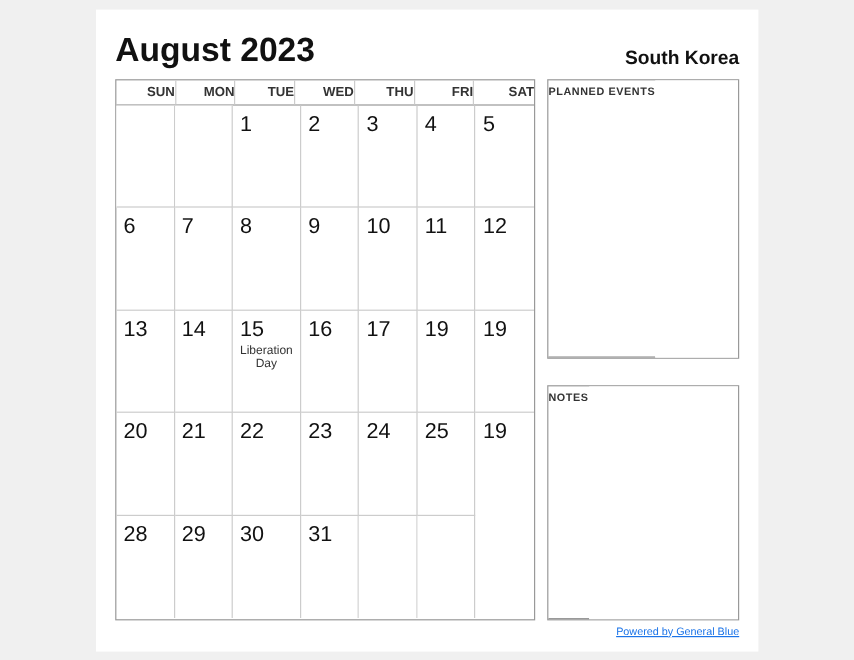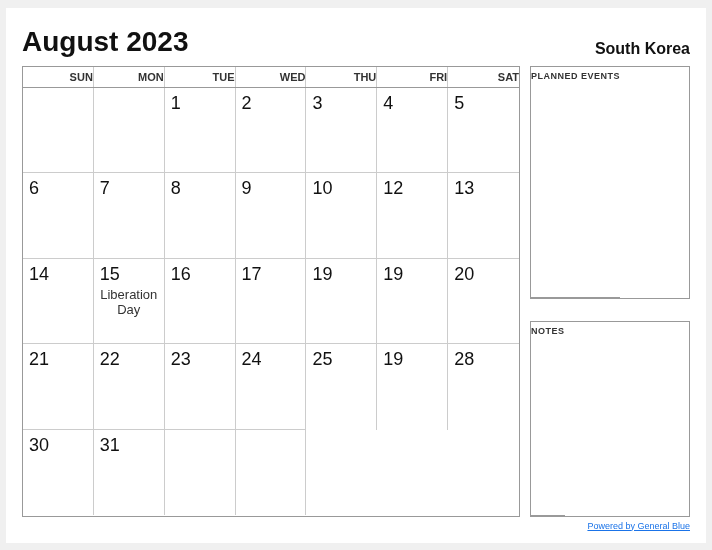--- a/index.html
+++ b/index.html
@@ -7,21 +7,21 @@
       background: #f0f0f0;
       display: flex;
       justify-content: center;
       align-items: center;
       width: 712px;
       height: 550px;
       font-family: Arial, sans-serif;
     }
     .page {
       background: #fff;
-      width: 700px;
+      width: 552px;
       height: 535px;
       padding: 18px 16px 12px 16px;
       display: flex;
       flex-direction: column;
     }
     .header {
       display: flex;
       justify-content: space-between;
       align-items: flex-end;
       margin-bottom: 8px;
@@ -78,21 +78,21 @@
     }
     .day-cell:nth-child(7n) { border-right: none; }
     .day-cell:nth-last-child(-n+7) { border-bottom: none; }
     .day-num {
       font-size: 18px;
       color: #111;
       font-weight: normal;
       line-height: 1.2;
     }
     .day-event {
-      font-size: 13px;
+      font-size: 10px;
       color: #333;
       margin-top: 2px;
       text-align: center;
       width: 100%;
     }
     .day-cell.empty { background: #fff; }
     .sidebar {
       display: flex;
       flex-direction: column;
       gap: 0;
@@ -181,20 +181,23 @@
           <div class="day-cell">
             <span class="day-num">8</span>
           </div>
           <div class="day-cell">
             <span class="day-num">9</span>
           </div>
           <div class="day-cell">
             <span class="day-num">10</span>
           </div>
           <div class="day-cell">
+            <span class="day-num">11</span>
+          </div>
+          <div class="day-cell">
             <span class="day-num">12</span>
           </div>
           <div class="day-cell">
             <span class="day-num">13</span>
           </div>
           <div class="day-cell">
             <span class="day-num">14</span>
           </div>
           <div class="day-cell">
             <span class="day-num">15</span>
@@ -228,20 +231,23 @@
             <span class="day-num">24</span>
           </div>
           <div class="day-cell">
             <span class="day-num">25</span>
           </div>
           <div class="day-cell">
             <span class="day-num">19</span>
           </div>
           <div class="day-cell">
             <span class="day-num">28</span>
+          </div>
+          <div class="day-cell">
+            <span class="day-num">29</span>
           </div>
           <div class="day-cell">
             <span class="day-num">30</span>
           </div>
           <div class="day-cell">
             <span class="day-num">31</span>
           </div>
           <div class="day-cell empty"></div>
           <div class="day-cell empty"></div>
         </div>

